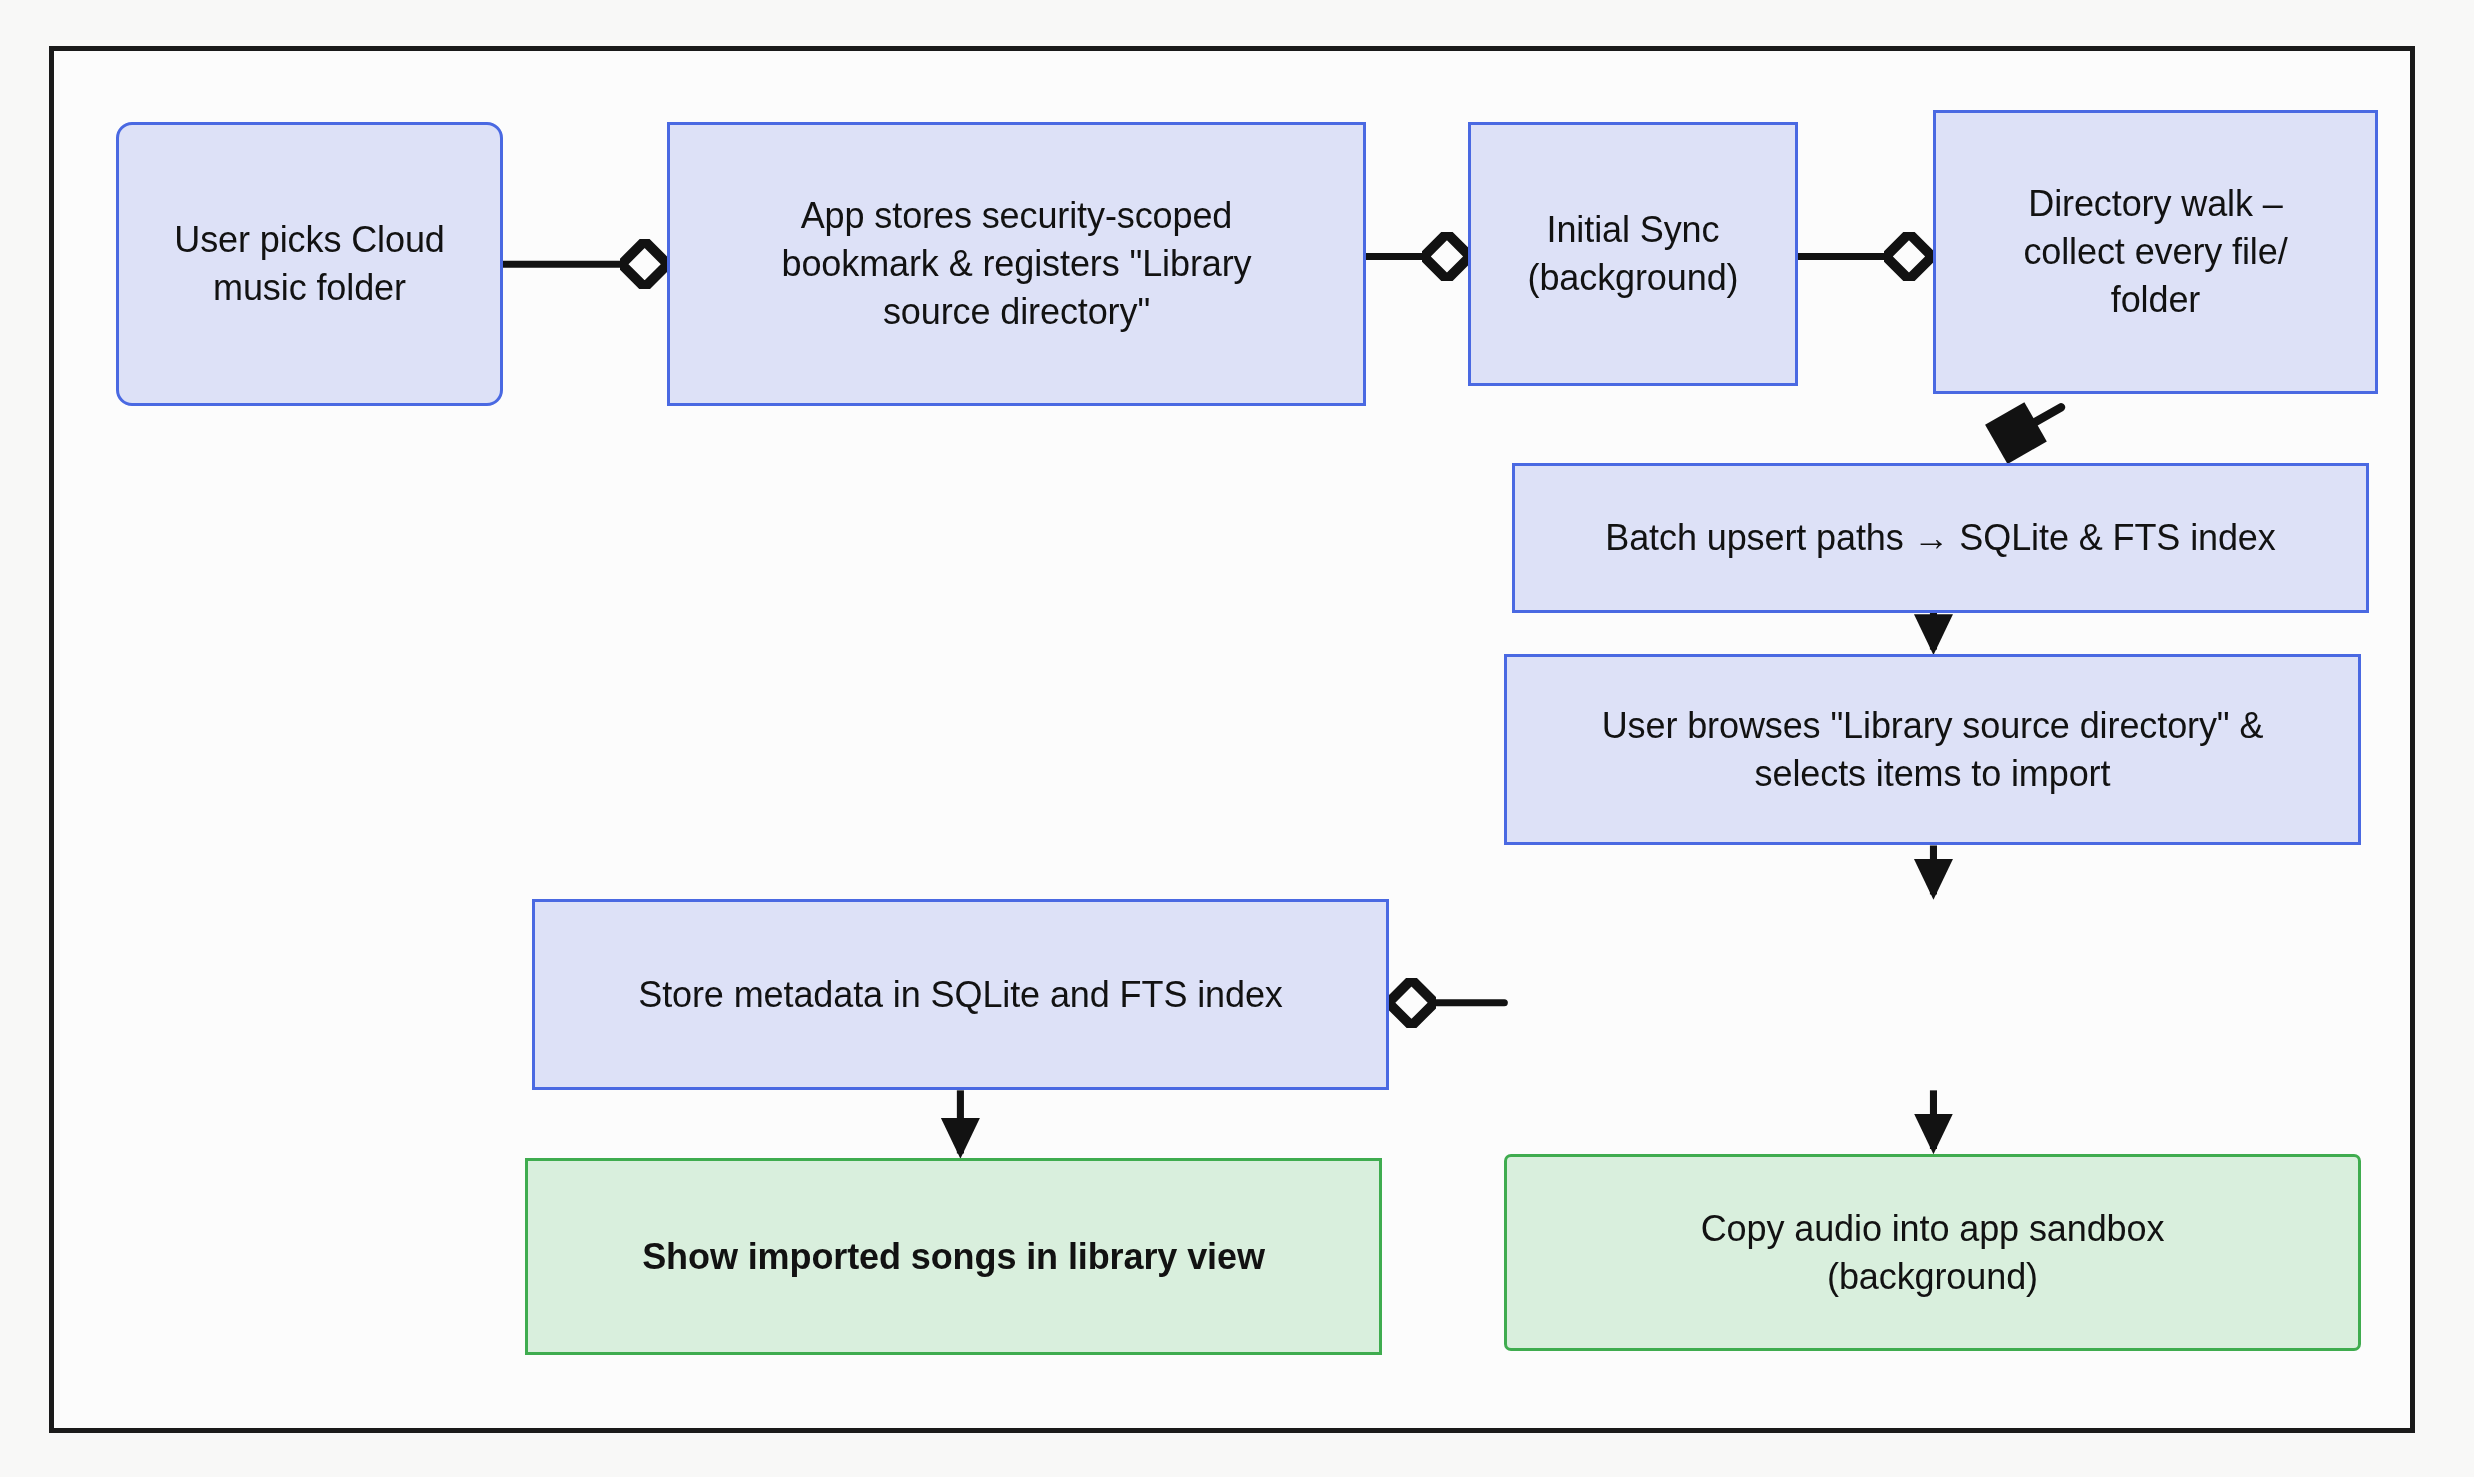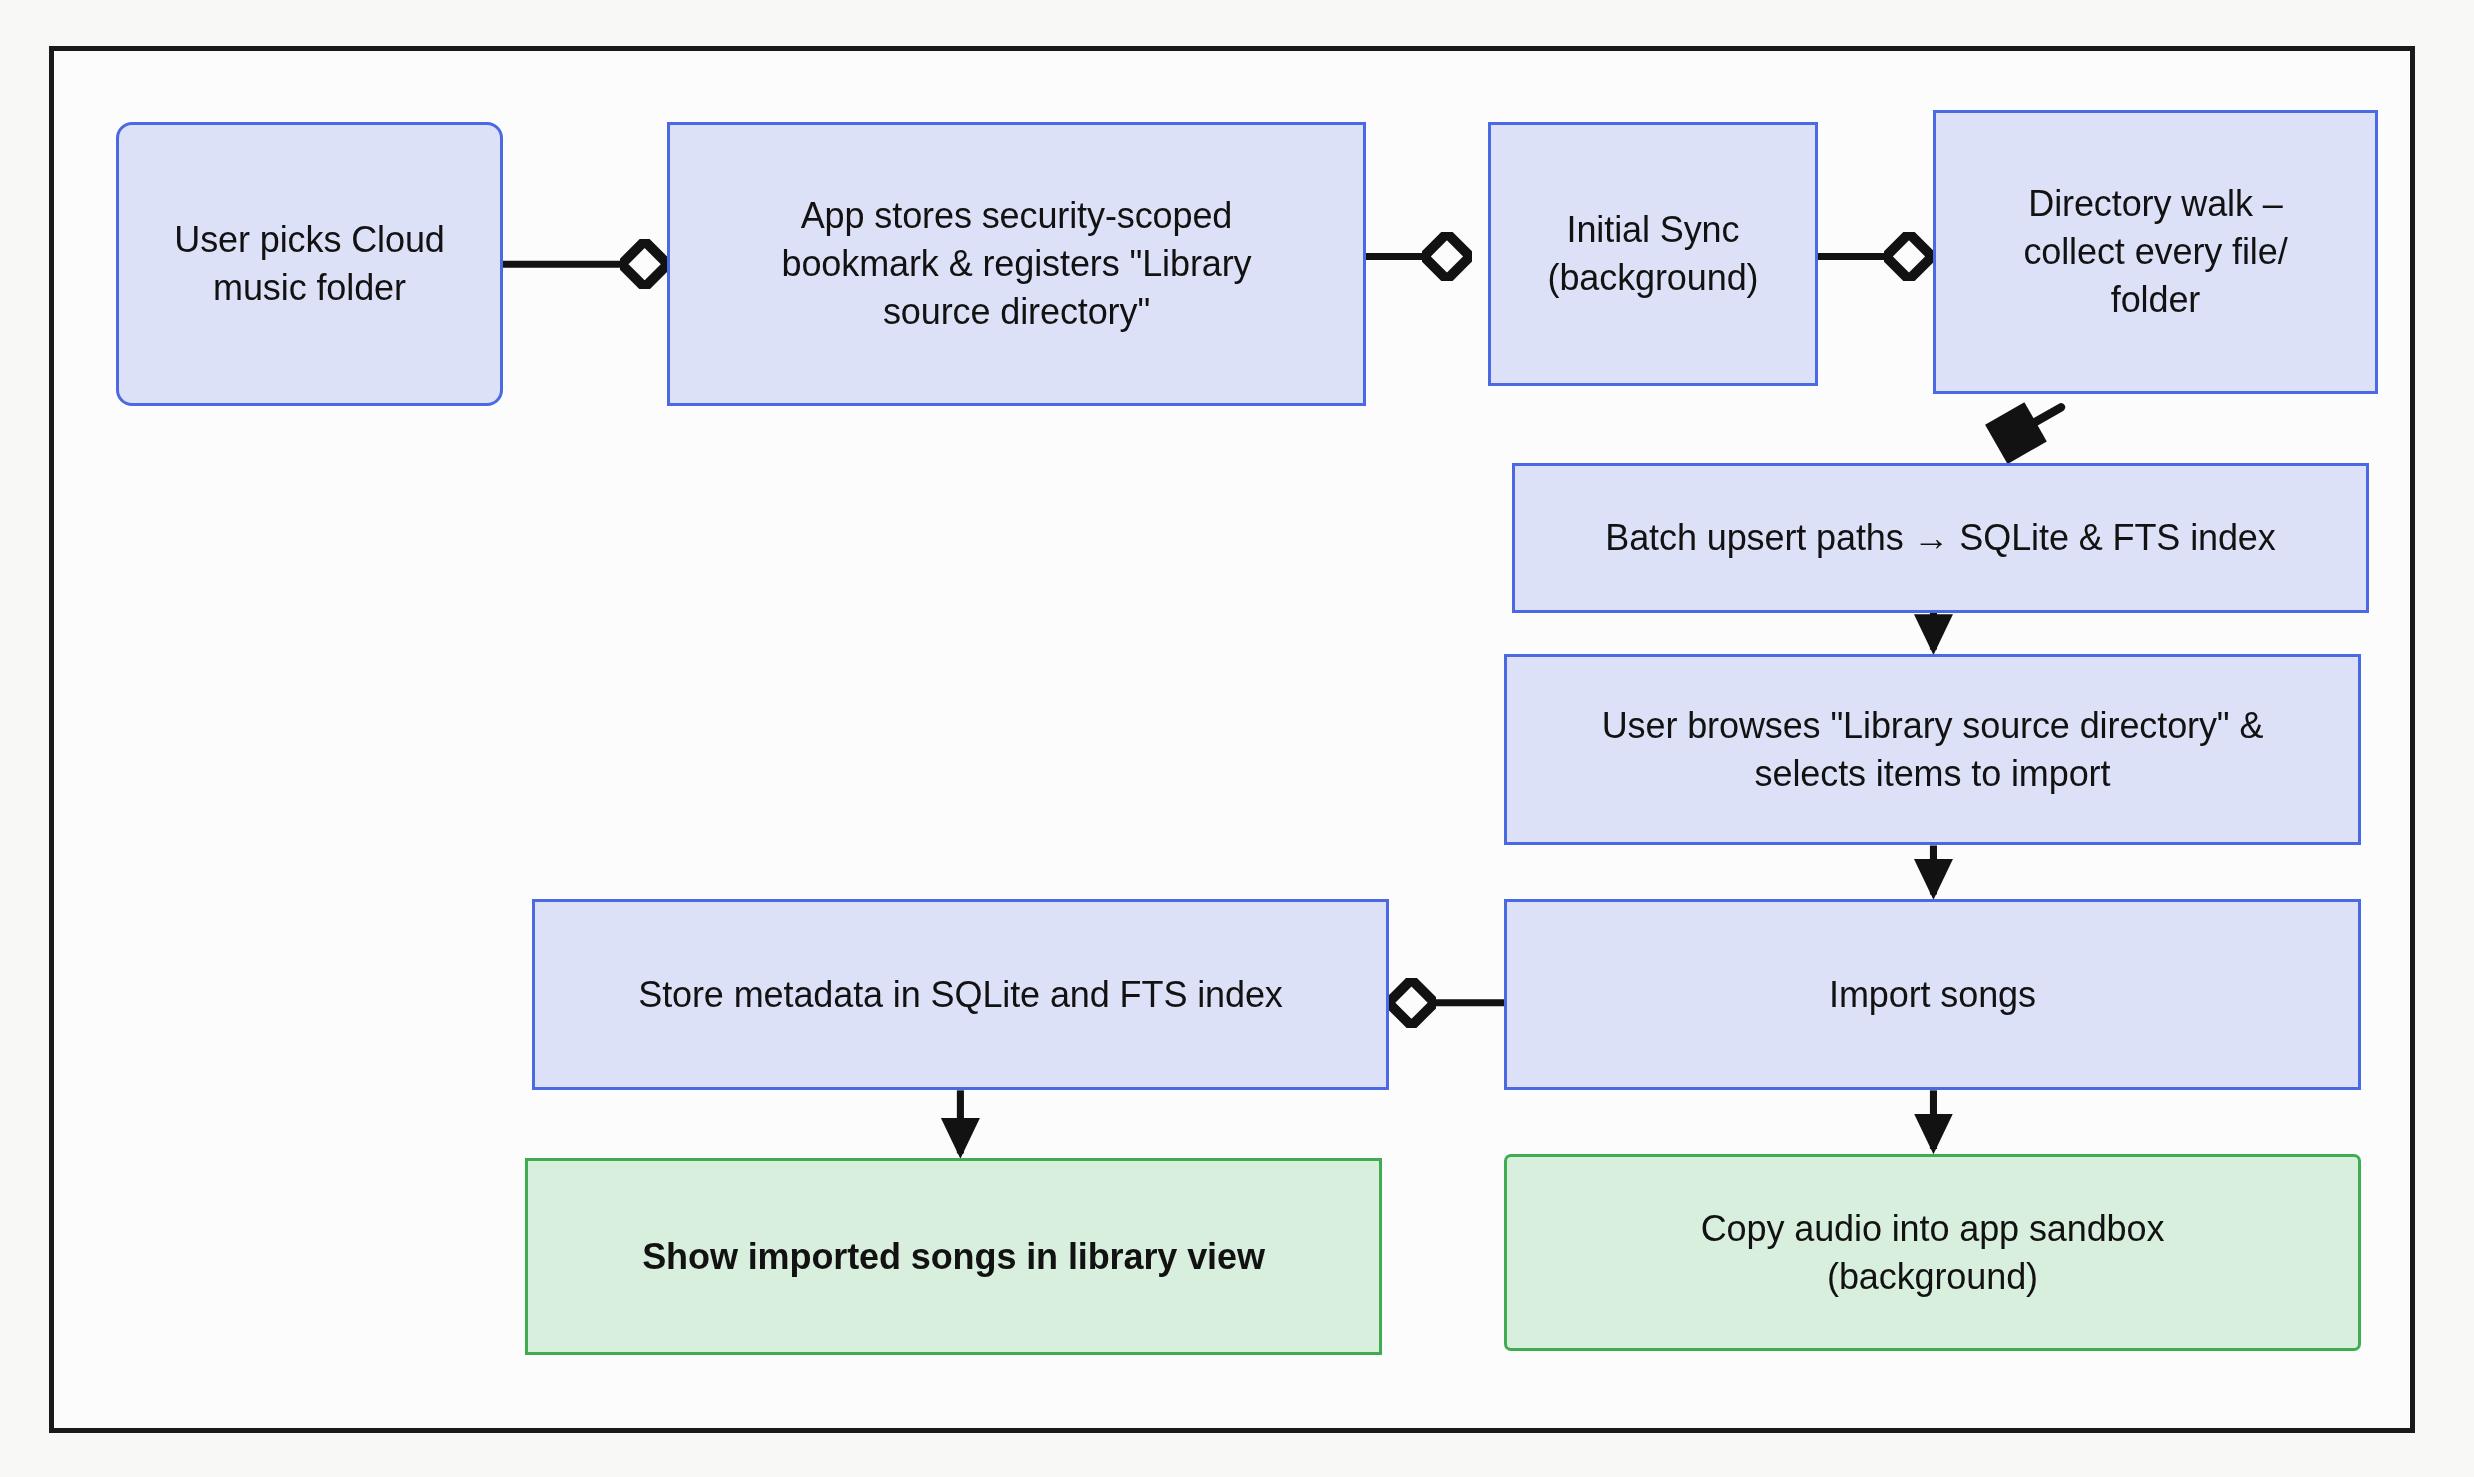--- a/index.html
+++ b/index.html
@@ -106,43 +106,40 @@
     <span class="node-label">User picks Cloud
 music folder</span>
   </div>
 
   <div class="node process" style="left:667px; top:122px; width:699px; height:284px;justify-content:center;">
     <span class="node-label">App stores security-scoped
 bookmark &amp; registers "Library
 source directory"</span>
   </div>
 
-  <div class="node process" style="left:1468px; top:122px; width:330px; height:264px;margin-left:20px;">
+  <div class="node process" style="left:1468px; top:122px; width:330px; height:264px;">
     <span class="node-label">Initial Sync
 (background)</span>
   </div>
 
   <div class="node process" style="left:1933px; top:110px; width:445px; height:284px;">
     <span class="node-label">Directory walk –
 collect every file/
 folder</span>
   </div>
 
   <div class="node process" style="left:1504px; top:463px; width:857px; height:150px;margin-left:8px;">
     <span class="node-label">Batch upsert paths → SQLite &amp; FTS index</span>
   </div>
 
   <div class="node process" style="left:1504px; top:654px; width:857px; height:191px;">
     <span class="node-label">User browses "Library source directory" &amp;
 selects items to import</span>
   </div>
 
-  <div class="node process" style="left:1504px; top:899px; width:857px; height:191px;">
-    <span class="node-label">Import songs</span>
-  </div>
 
   <div class="node process" style="left:532px; top:899px; width:857px; height:191px;">
     <span class="node-label">Store metadata in SQLite and FTS index</span>
   </div>
 
   <div class="node terminal" style="left:525px; top:1158px; width:857px; height:197px;font-weight:bold;">
     <span class="node-label">Show imported songs in library view</span>
   </div>
 
   <div class="node terminal" style="left:1504px; top:1154px; width:857px; height:197px;border-radius:7px;">

